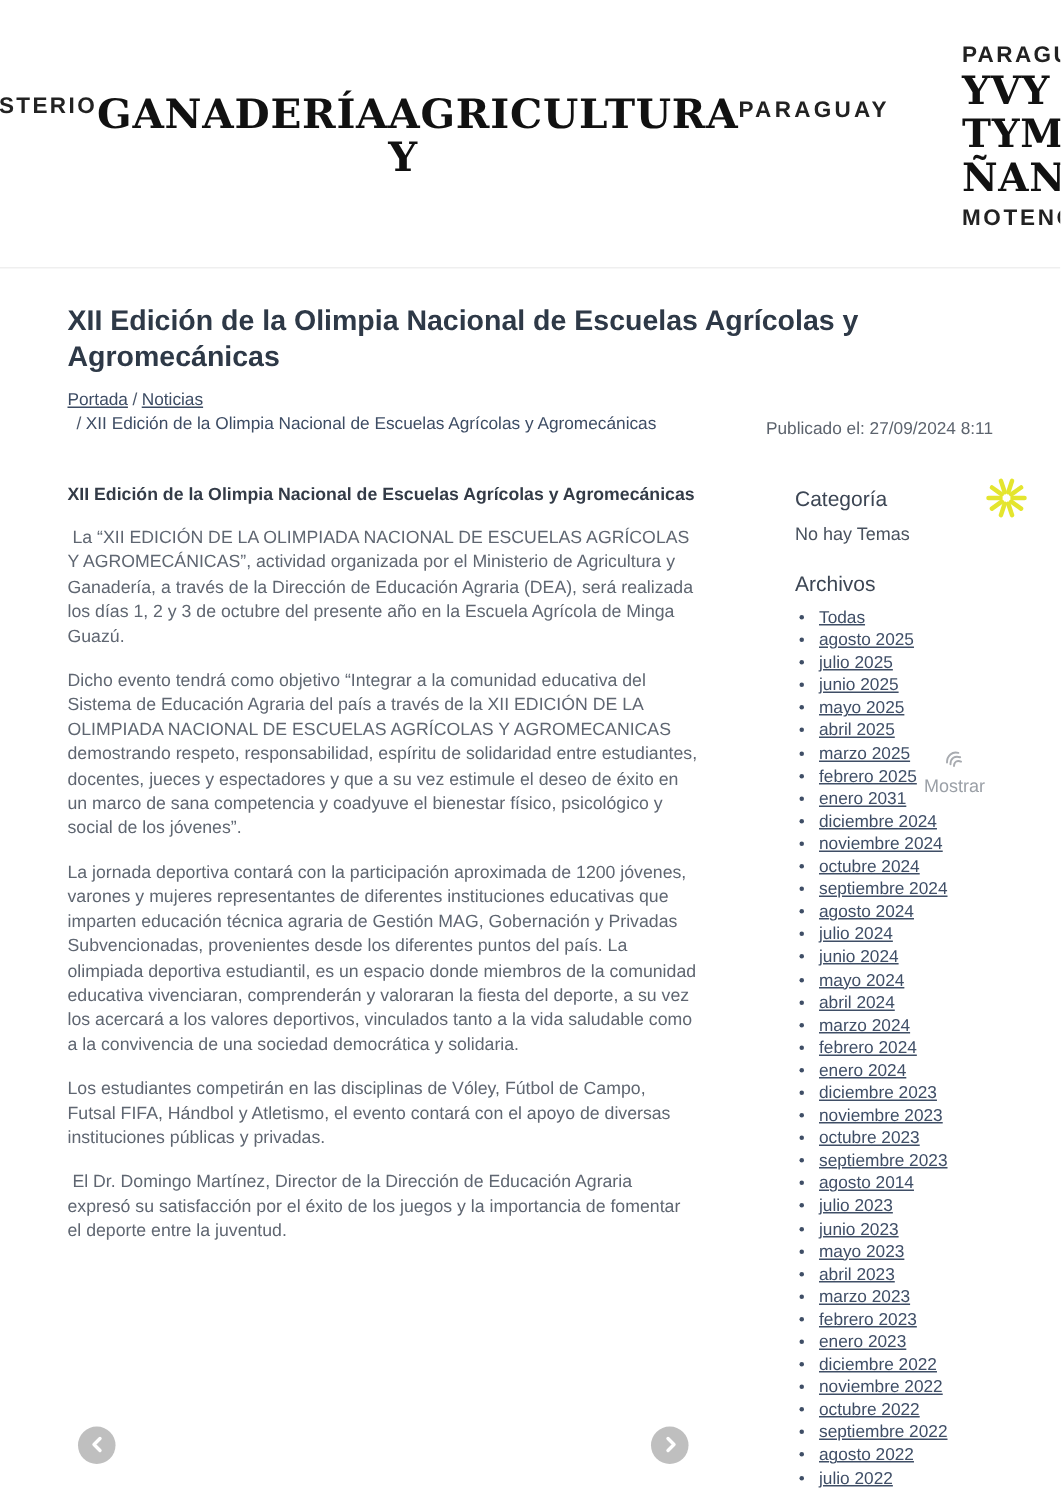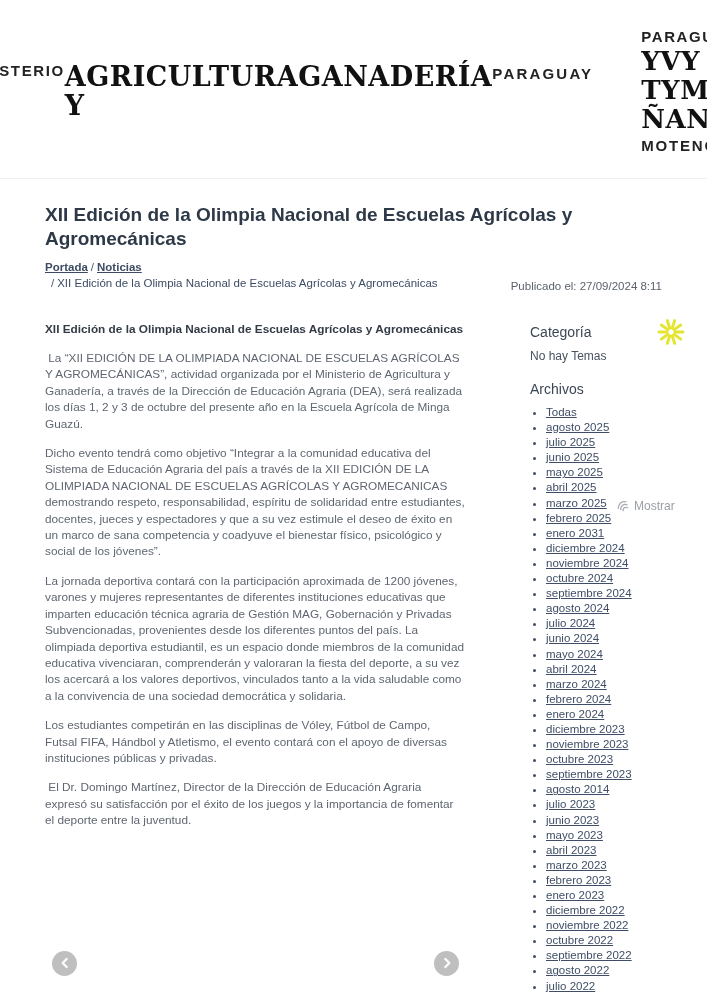--- a/index.html
+++ b/index.html
@@ -19,21 +19,21 @@
   .logo-right-text { display:flex; flex-direction:column; color:#1b1b1b; }
   .rt-top { font-size:15px; font-weight:bold; letter-spacing:1.6px; color:#222; margin-bottom:2px; }
   .rt-main { font-family:"DejaVu Serif","Liberation Serif",serif; font-weight:bold; font-size:26px; line-height:29px; color:#111; letter-spacing:0.5px; }
   .rt-bottom { font-size:15px; font-weight:bold; letter-spacing:1.8px; color:#222; margin-top:3px; }
 
   
   .title-wrap { padding:24px 45px 0 45px; }
   .page-title { font-size:19px; line-height:24px; font-weight:bold; color:#2e3947; }
   .crumb-row { display:flex; justify-content:space-between; align-items:flex-start; padding:8px 45px 0 45px; }
   .breadcrumb { font-size:11.5px; line-height:16px; color:#3d4c64; max-width:460px; }
-  .breadcrumb a { color:#3d4c64; text-decoration:underline; cursor:pointer;font-weight:bold; }
+  .breadcrumb a { color:#3d4c64; text-decoration:underline; cursor:pointer; }
   .crumb-sep { color:#4a5668; margin:0 3px; text-decoration:none; }
   .crumb-line2 { padding-left:3px; }
   .published { font-size:11.5px; color:#5c636d; white-space:nowrap; padding-top:1px;margin-top:20px; }
 
   
   .columns { display:flex; padding:30px 20px 0 45px; }
   .article { width:420px; flex:0 0 auto; }
   .article-heading { font-size:11.8px; font-weight:bold; color:#333b47; line-height:15px; margin-bottom:13px; }
   .article p { font-size:11.8px; line-height:16.4px; color:#5f6671; margin-bottom:13px; }
   .carousel-nav { display:flex; justify-content:space-between; align-items:center; margin-top:122px; padding:0 6px 0 7px; }
@@ -44,21 +44,21 @@
   .sidebar { margin-left:65px; width:157px; position:relative; padding-top:2px; }
   .sb-heading { font-size:14px; color:#3c4654; font-weight:normal; margin-bottom:9px; }
   .sb-empty { font-size:12px; color:#49525f; margin-bottom:18px; }
   .archives-block .sb-heading { margin-bottom:8px; }
   .archives-list { list-style:disc; padding-left:16px; }
   .archives-list li { font-size:11.5px; line-height:15.1px; color:#3f4e66; }
   .archives-list a { color:#3f4e66; text-decoration:underline; cursor:pointer; }
   .spinner { position:absolute; top:-4px; right:2px; width:28px; height:28px; }
 
   
-  .mostrar { position:absolute; left:612px; top:497px; display:flex; align-items:center; gap:4px; background:rgba(255,255,255,0.82); padding:2px 5px 2px 4px; border-radius:4px; color:#9ba0a7; font-size:12px; cursor:pointer; }
+  .mostrar { position:absolute; left:612px; top:497px; display:flex; align-items:center; gap:4px; background:rgba(255,255,255,0.82); padding:2px 5px 2px 4px; border-radius:4px; color:#9ba0a7; font-size:12px; cursor:pointer;flex-direction:column; }
 </style>
 </head>
 <body>
 
 <div class="page">
 
   <div class="header">
     <div class="logo-left">
       <svg class="emblem" viewBox="0 0 90 115">
 
@@ -68,22 +68,22 @@
         <path d="M50 100 C 74 90, 84 60, 71 30" stroke="#2b46c8" stroke-width="13" fill="none" stroke-dasharray="2.6 3.6" stroke-linecap="round"></path>
         <path d="M50 100 C 74 90, 84 60, 71 30" stroke="#2b46c8" stroke-width="2.5" fill="none"></path>
 
         <path d="M36 94 L 60 108" stroke="#e0312b" stroke-width="4" stroke-linecap="round"></path>
         <path d="M54 94 L 30 108" stroke="#2b46c8" stroke-width="4" stroke-linecap="round"></path>
 
         <polygon transform="translate(45,62) rotate(-12)" fill="#f6c022" points="0,-17 4.1,-5.7 16.2,-5.3 6.7,2.2 10,13.8 0,7 -10,13.8 -6.7,2.2 -16.2,-5.3 -4.1,-5.7"></polygon>
       </svg>
       <div class="logo-left-text">
         <span class="lt-top">MINISTERIO DE</span>
+        <span class="lt-main">GANADERÍA</span>
         <span class="lt-main">AGRICULTURA Y</span>
-        <span class="lt-main">GANADERÍA</span>
         <span class="lt-bottom">PARAGUAY</span>
       </div>
     </div>
     <div class="logo-divider"></div>
     <div class="logo-right-text">
       <span class="rt-top">PARAGUÁI</span>
       <span class="rt-main">YVY HA TYMBA</span>
       <span class="rt-main">ÑANGAREKO</span>
       <span class="rt-bottom">MOTENONDEHA</span>
     </div>

